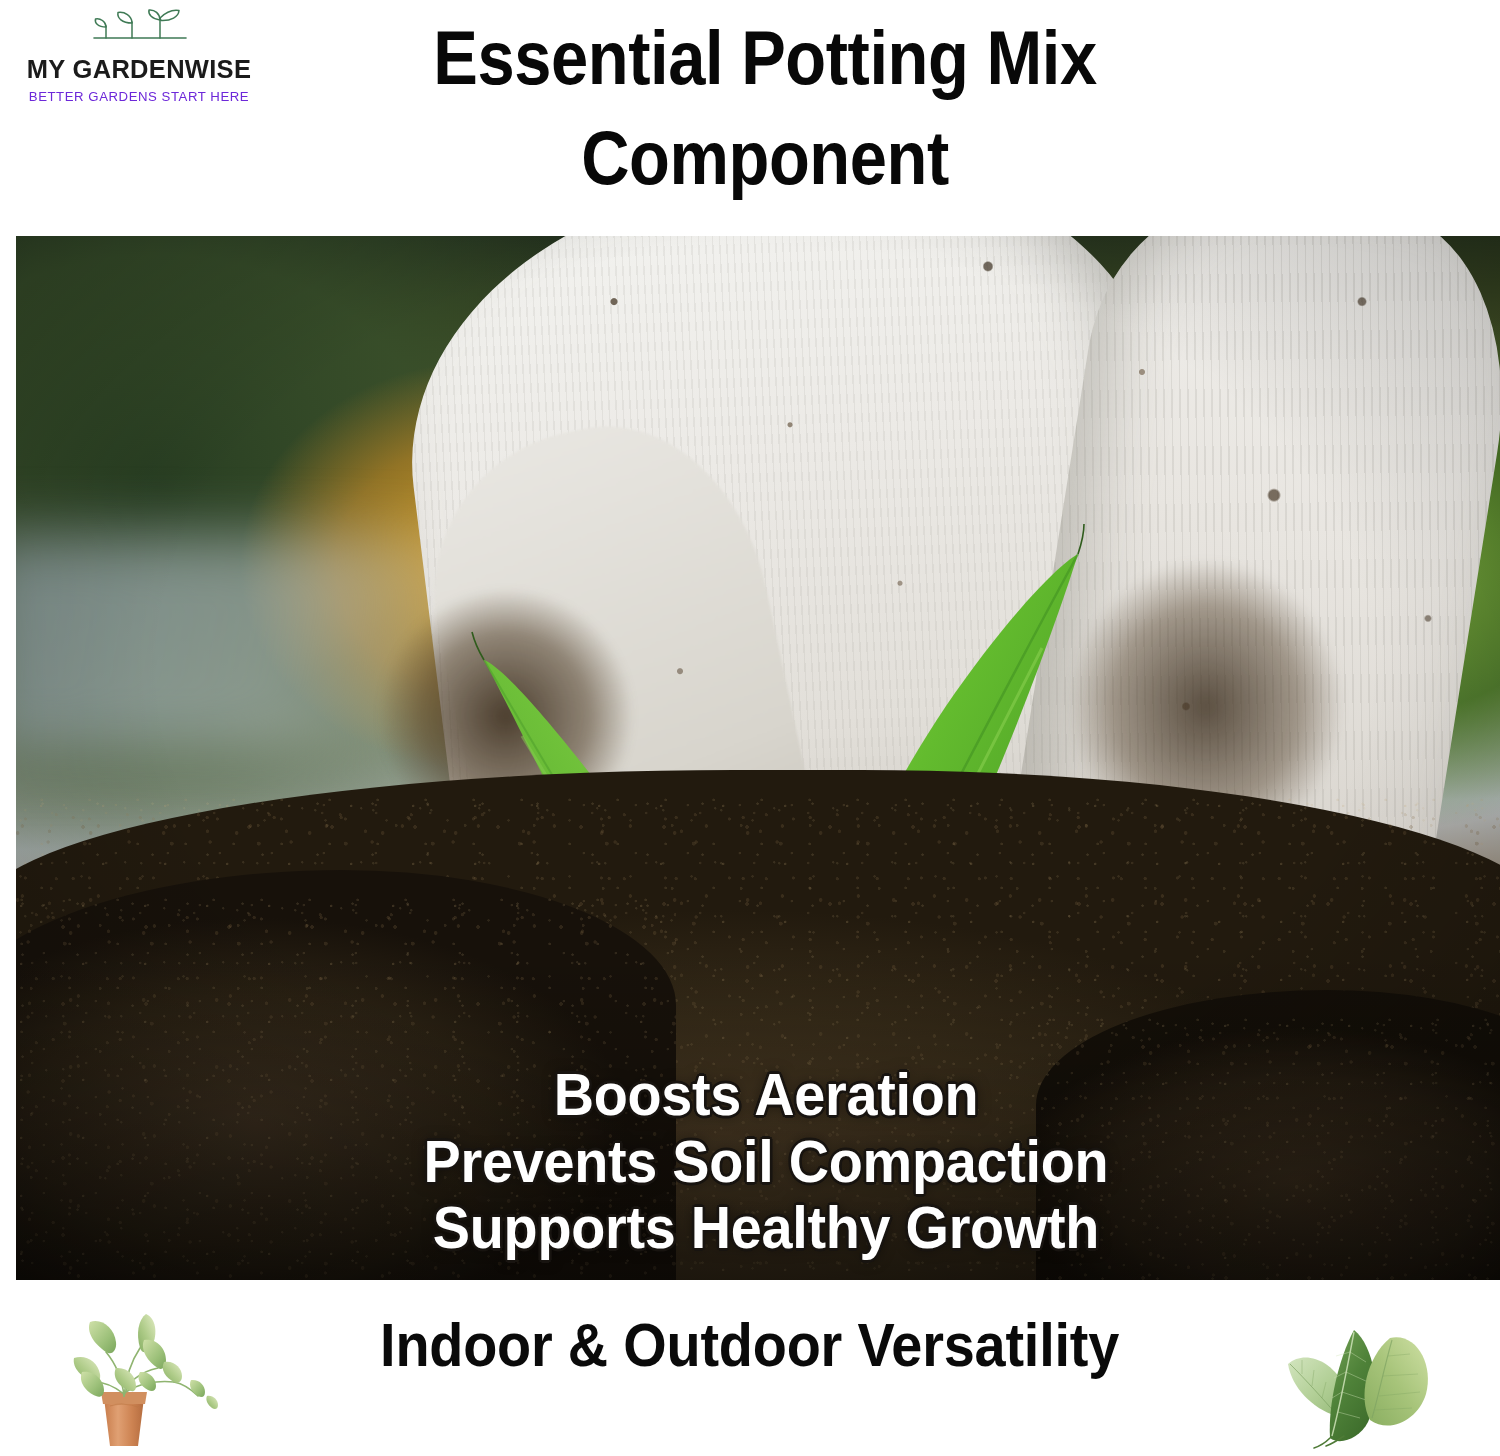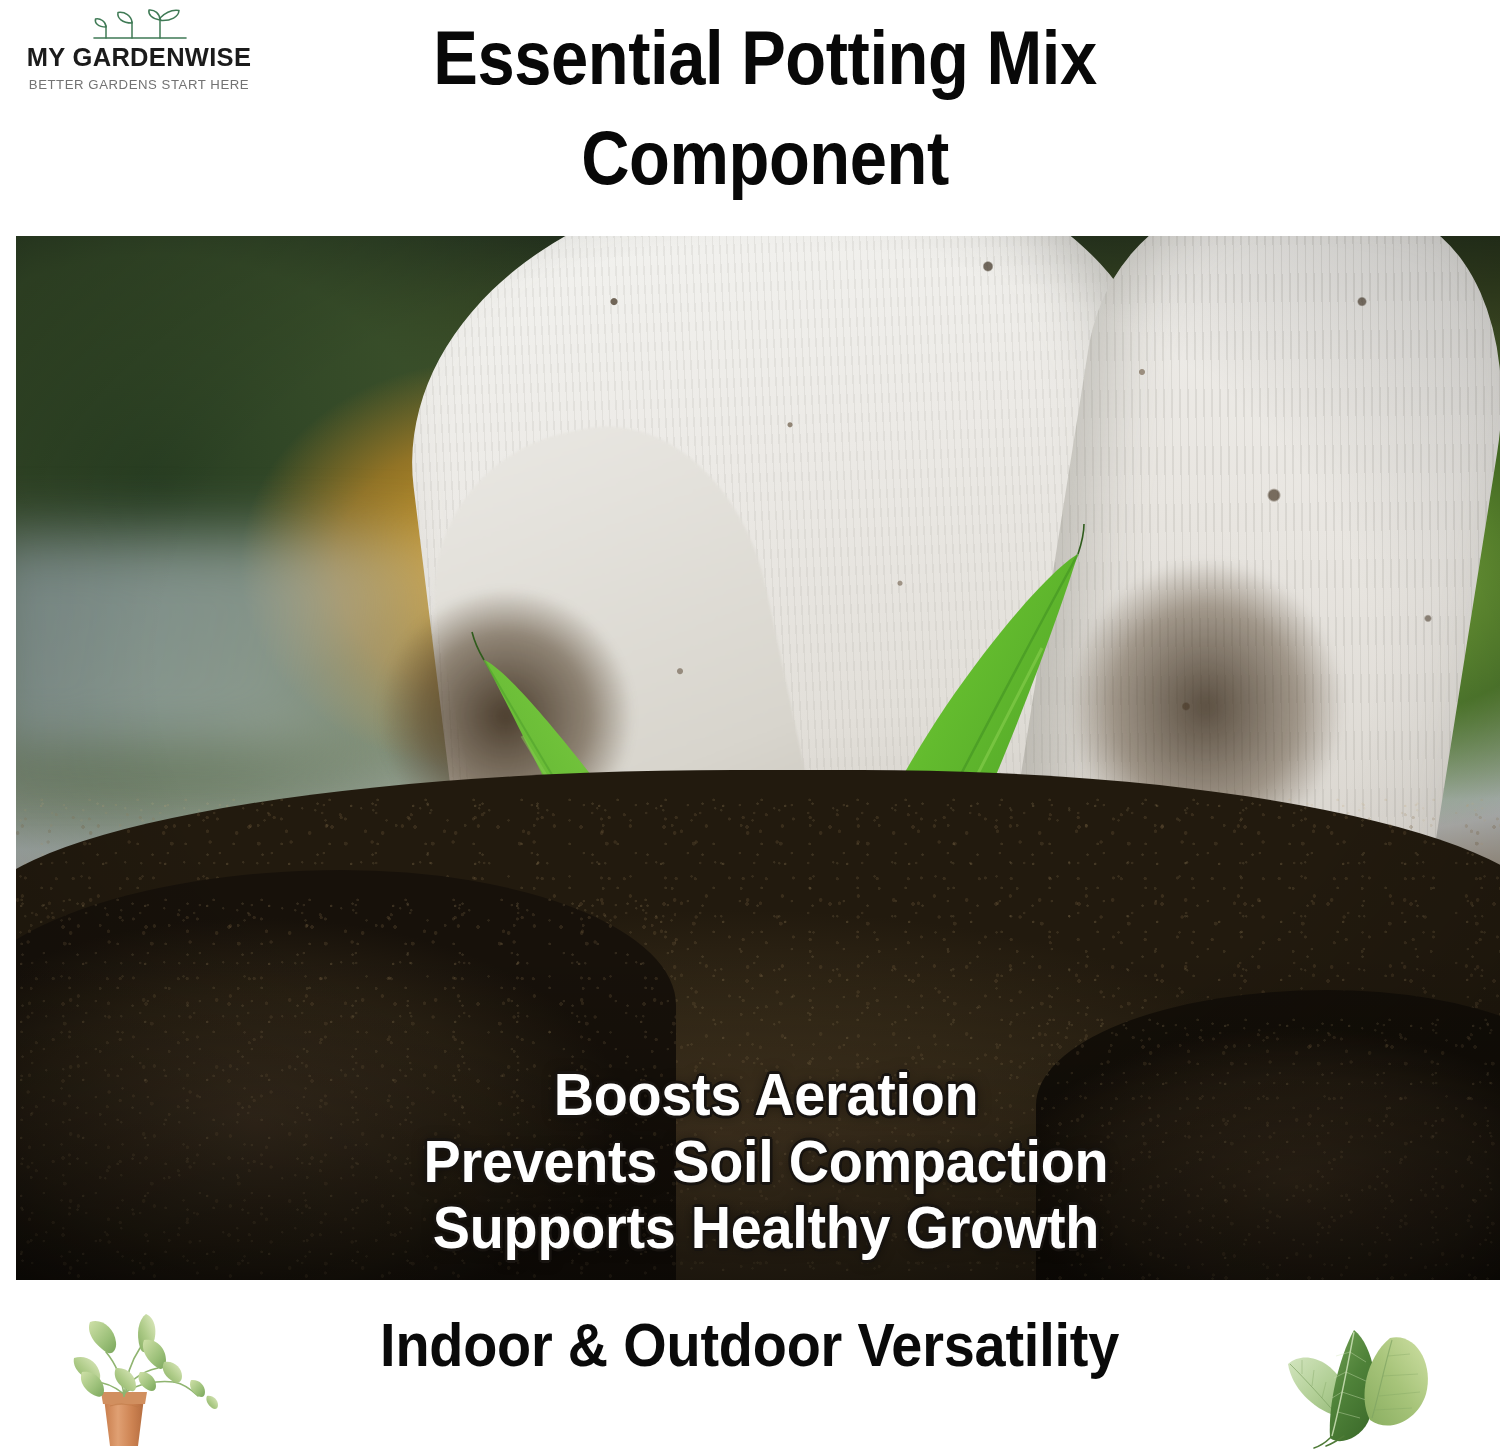--- a/index.html
+++ b/index.html
@@ -16,26 +16,26 @@
     position:absolute; left:0; top:0; width:1500px; height:236px;
     background:#ffffff;
   }
   .logo-block {
     position:absolute; left:14px; top:6px; width:250px; text-align:center;
   }
   .logo-mark { width:250px; height:38px; display:block; }
   .logo-name {
     font-family:"Liberation Sans", sans-serif;
     font-weight:700; font-size:25.5px; letter-spacing:0.3px;
-    color:#1b1b1b; line-height:1.05; white-space:nowrap;
+    color:#1b1b1b; line-height:1.05; white-space:nowrap;margin-top:12px;
   }
   .logo-tag {
     font-family:"Liberation Sans", sans-serif;
     font-weight:400; font-size:13.2px; letter-spacing:0.55px;
-    color:#737373; line-height:1.6; margin-top:3px; white-space:nowrap;
+    color:#6d28d9; line-height:1.6; margin-top:3px; white-space:nowrap;
   }
   .header-title {
     position:absolute; left:265px; top:8px; width:1000px;
     text-align:center;
     font-family:"Liberation Sans Narrow","Liberation Sans", sans-serif;
     font-weight:700;
     font-size:76px;
     line-height:1.32;
     letter-spacing:-0.5px;
     color:#080808;

